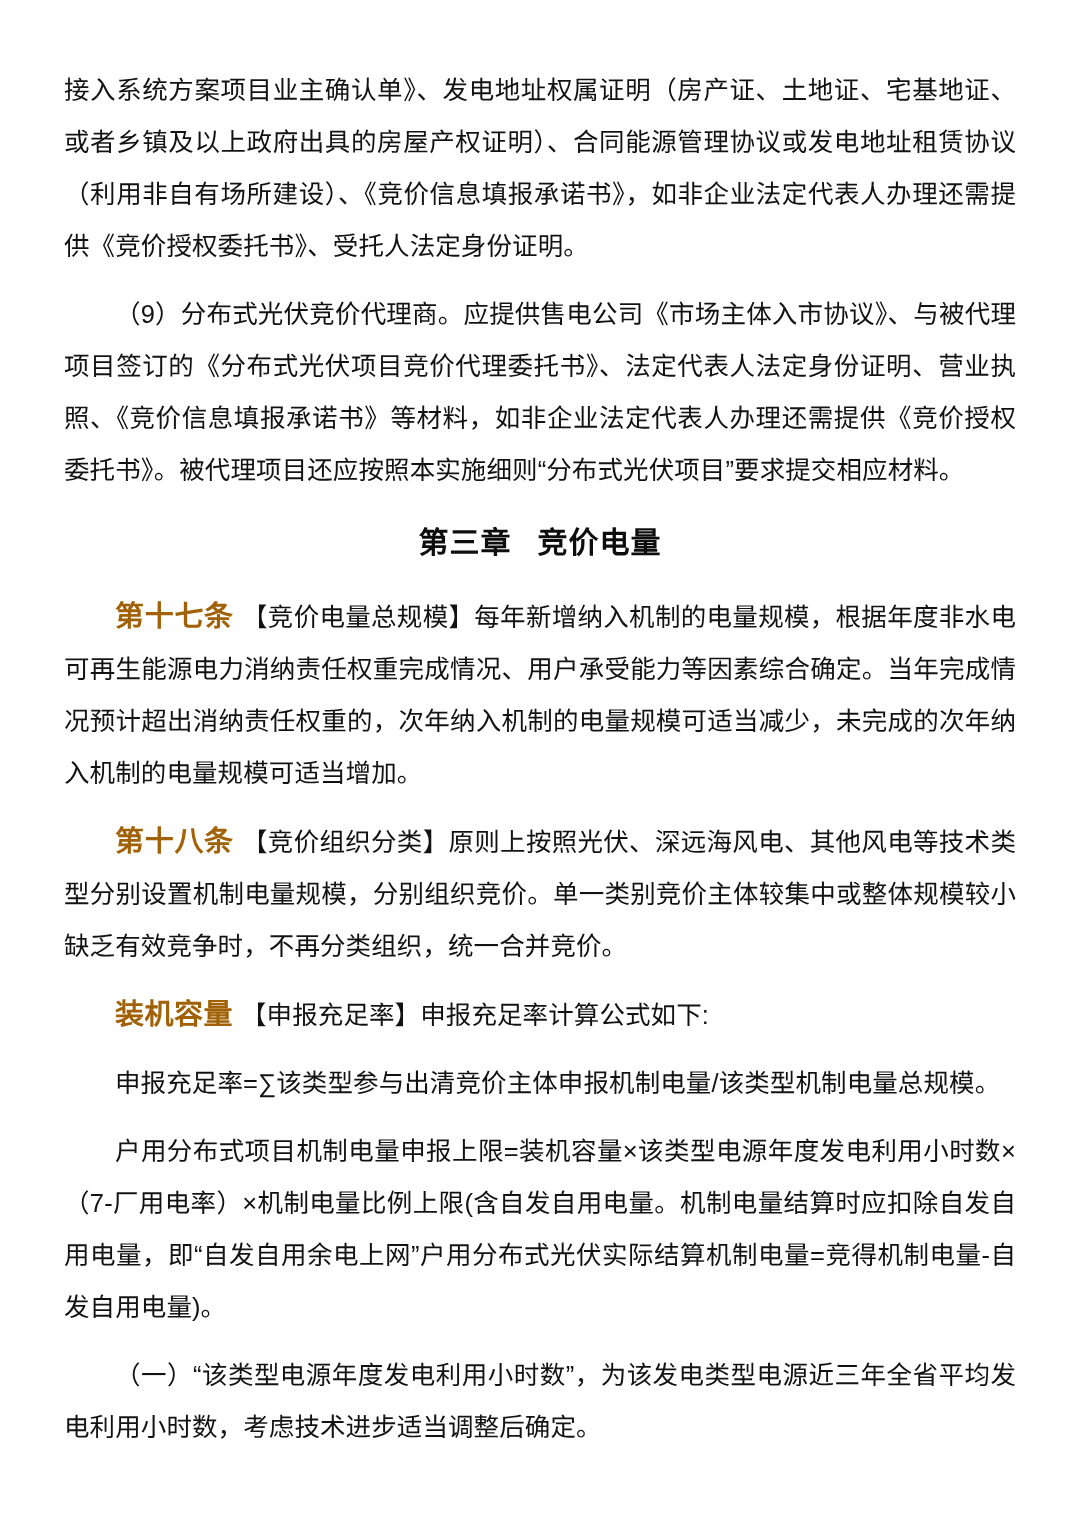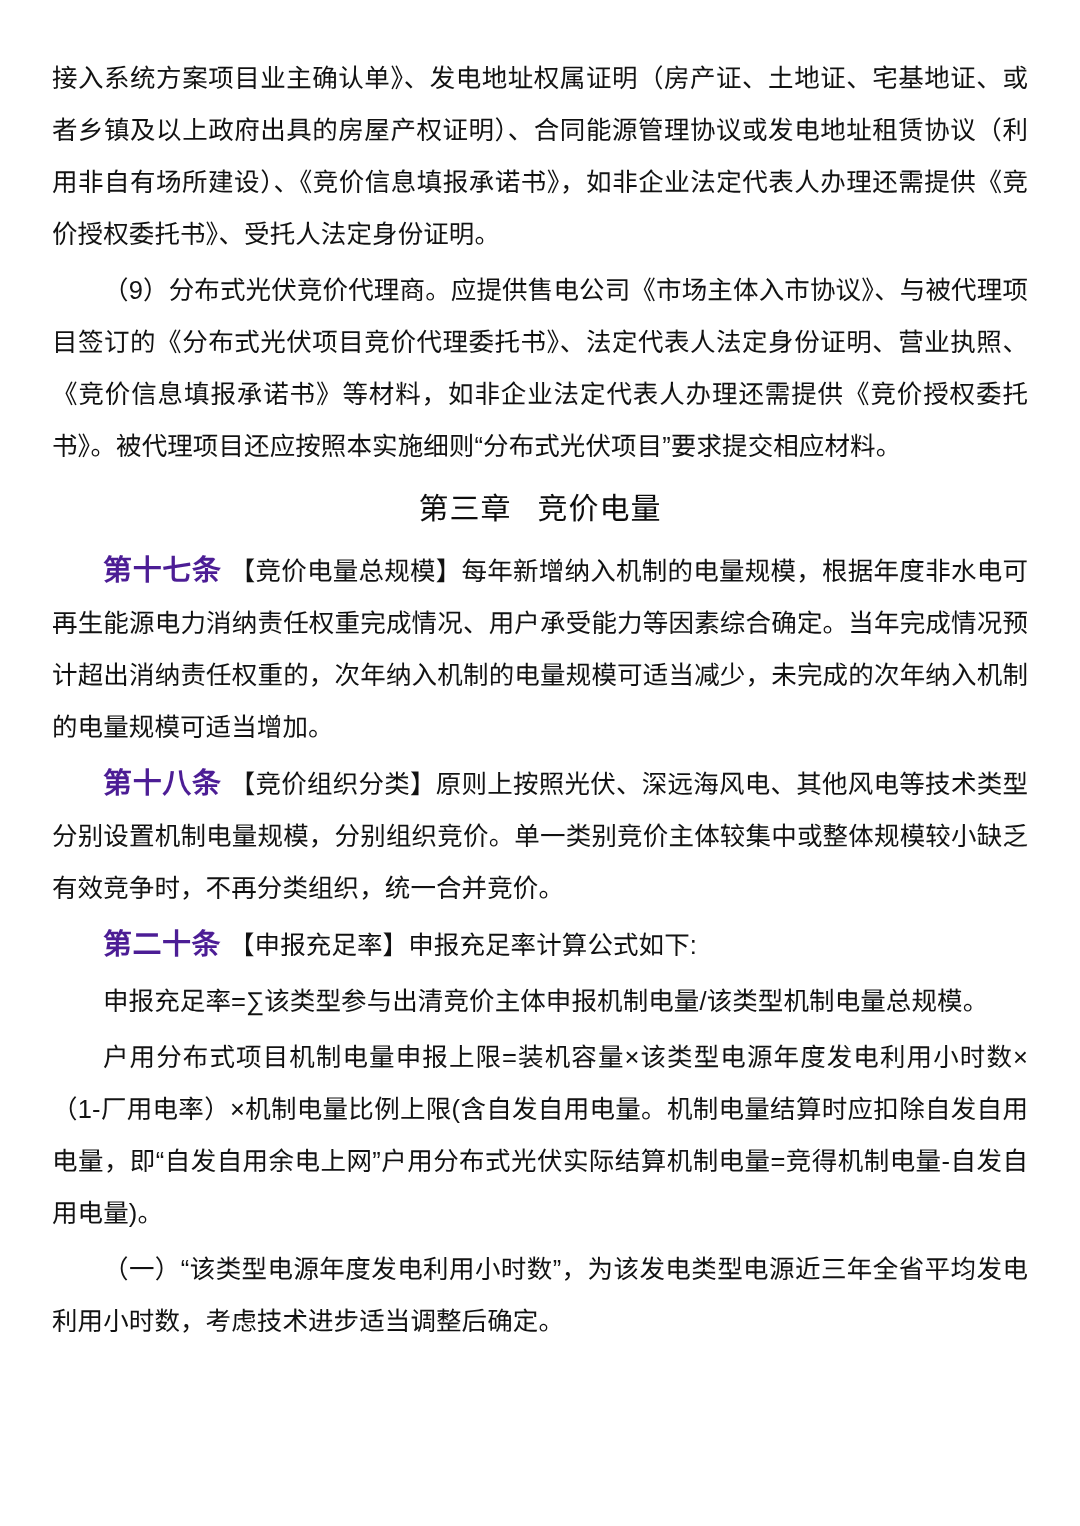--- a/index.html
+++ b/index.html
@@ -29,57 +29,57 @@
     width: 984px;
   }
 
   
   .para {
     font-size: 25.5px;
     line-height: 52px;
     text-align: justify;
     text-justify: inter-character;
     letter-spacing: 0.1px;
-    margin: 4px;
+    margin: 16px;
     color: #121212;
     text-align-last: left;
   }
   .para.indent {
     text-indent: 2em;
   }
   .para.no-indent {
     text-indent: 0;
   }
   .para.formula-ind {
     text-indent: 2em;
     text-align: justify;
     text-align-last: left;
   }
 
   
   .chapter-title {
     font-size: 30px;
     line-height: 62px;
-    font-weight: normal;
+    font-weight: bold;
     text-align: center;
     margin: 6px 0 4px 0;
     letter-spacing: 1px;
     color: #0d0d0d;
   }
   .chapter-title .gap {
     display: inline-block;
     width: 26px;
   }
 
   
   .art-no {
     font-weight: bold;
     font-size: 29px;
     letter-spacing: 0.5px;
-    color: #4c1d95;
+    color: #a16207;
   }
   .art-tag {
     font-weight: normal;
   }
   .sp {
     display: inline-block;
     width: 8px;
   }
 </style>
 </head>
@@ -98,25 +98,25 @@
 
     <p class="para indent">
       <span class="art-no">第十七条</span><span class="sp"></span><span class="art-tag">【竞价电量总规模】</span><span>每年新增纳入机制的电量规模，根据年度非水电可再生能源电力消纳责任权重完成情况、用户承受能力等因素综合确定。当年完成情况预计超出消纳责任权重的，次年纳入机制的电量规模可适当减少，未完成的次年纳入机制的电量规模可适当增加。</span>
     </p>
 
     <p class="para indent">
       <span class="art-no">第十八条</span><span class="sp"></span><span class="art-tag">【竞价组织分类】</span><span>原则上按照光伏、深远海风电、其他风电等技术类型分别设置机制电量规模，分别组织竞价。单一类别竞价主体较集中或整体规模较小缺乏有效竞争时，不再分类组织，统一合并竞价。</span>
     </p>
 
     <p class="para indent">
-      <span class="art-no">第二十条</span><span class="sp"></span><span class="art-tag">【申报充足率】</span><span>申报充足率计算公式如下:</span>
+      <span class="art-no">装机容量</span><span class="sp"></span><span class="art-tag">【申报充足率】</span><span>申报充足率计算公式如下:</span>
     </p>
 
     <p class="para formula-ind">申报充足率=∑该类型参与出清竞价主体申报机制电量/该类型机制电量总规模。</p>
 
 
 
-    <p class="para indent">户用分布式项目机制电量申报上限=装机容量×该类型电源年度发电利用小时数×（1-厂用电率）×机制电量比例上限(含自发自用电量。机制电量结算时应扣除自发自用电量，即“自发自用余电上网”户用分布式光伏实际结算机制电量=竞得机制电量-自发自用电量)。</p>
+    <p class="para indent">户用分布式项目机制电量申报上限=装机容量×该类型电源年度发电利用小时数×（7-厂用电率）×机制电量比例上限(含自发自用电量。机制电量结算时应扣除自发自用电量，即“自发自用余电上网”户用分布式光伏实际结算机制电量=竞得机制电量-自发自用电量)。</p>
 
     <p class="para indent">（一）“该类型电源年度发电利用小时数”，为该发电类型电源近三年全省平均发电利用小时数，考虑技术进步适当调整后确定。</p>
 
   </div>
 </div>
 
 </body></html>

